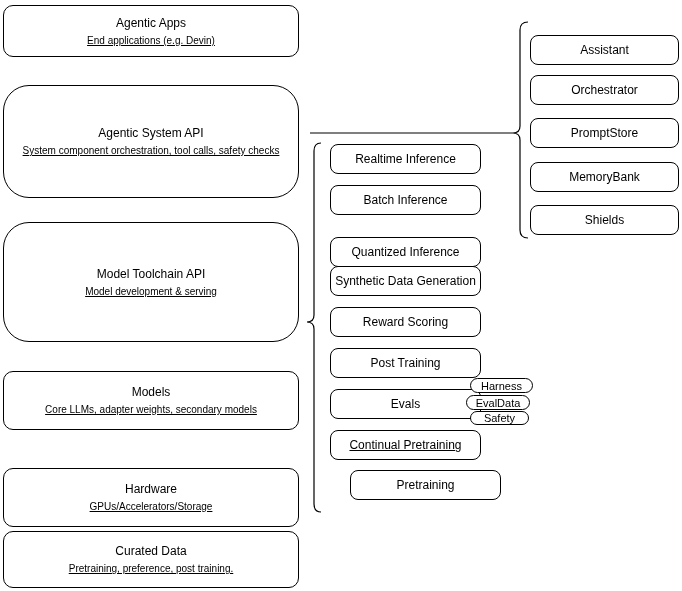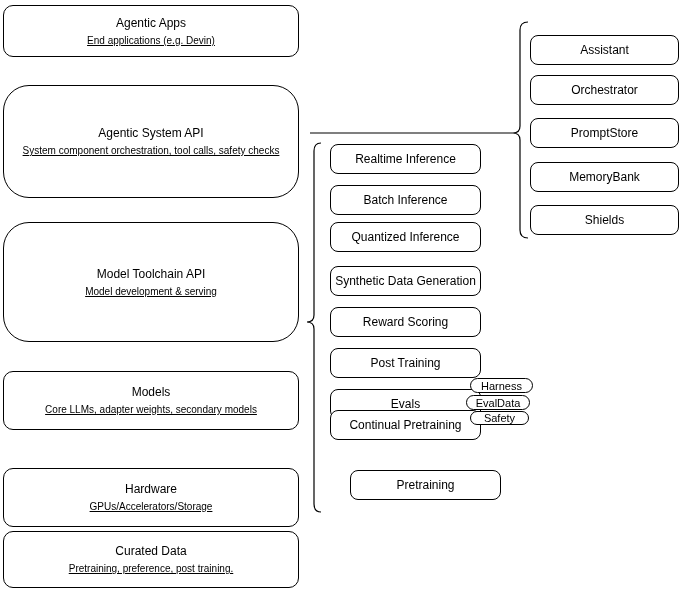--- a/index.html
+++ b/index.html
@@ -96,36 +96,36 @@
     <div class="node-title">Curated Data</div>
     <div class="node-sub">Pretraining, preference, post training.</div>
   </div>
 
   <div class="node n-mid" style="top:144px; height:30px;">
     <div class="node-label">Realtime Inference</div>
   </div>
   <div class="node n-mid" style="top:185px; height:30px;">
     <div class="node-label">Batch Inference</div>
   </div>
-  <div class="node n-mid" style="top:222px; height:30px;">
+  <div class="node n-mid" style="top:237px; height:30px;">
     <div class="node-label">Quantized Inference</div>
   </div>
   <div class="node n-mid" style="top:266px; height:30px;">
     <div class="node-label">Synthetic Data Generation</div>
   </div>
   <div class="node n-mid" style="top:307px; height:30px;">
     <div class="node-label">Reward Scoring</div>
   </div>
   <div class="node n-mid" style="top:348px; height:30px;">
     <div class="node-label">Post Training</div>
   </div>
   <div class="node n-mid" style="top:389px; height:30px;">
     <div class="node-label">Evals</div>
   </div>
-  <div class="node n-mid" style="top:410px; height:30px;">
+  <div class="node n-mid" style="top:430px; height:30px;text-decoration:underline;">
     <div class="node-label">Continual Pretraining</div>
   </div>
   <div class="node n-mid" style="top:470px; height:30px;margin-left:20px;">
     <div class="node-label">Pretraining</div>
   </div>
 
   <div class="pill" style="left:470px; top:378px; width:63px; height:15px;">
     <span>Harness</span>
   </div>
   <div class="pill" style="left:466px; top:395px; width:64px; height:15px;">

